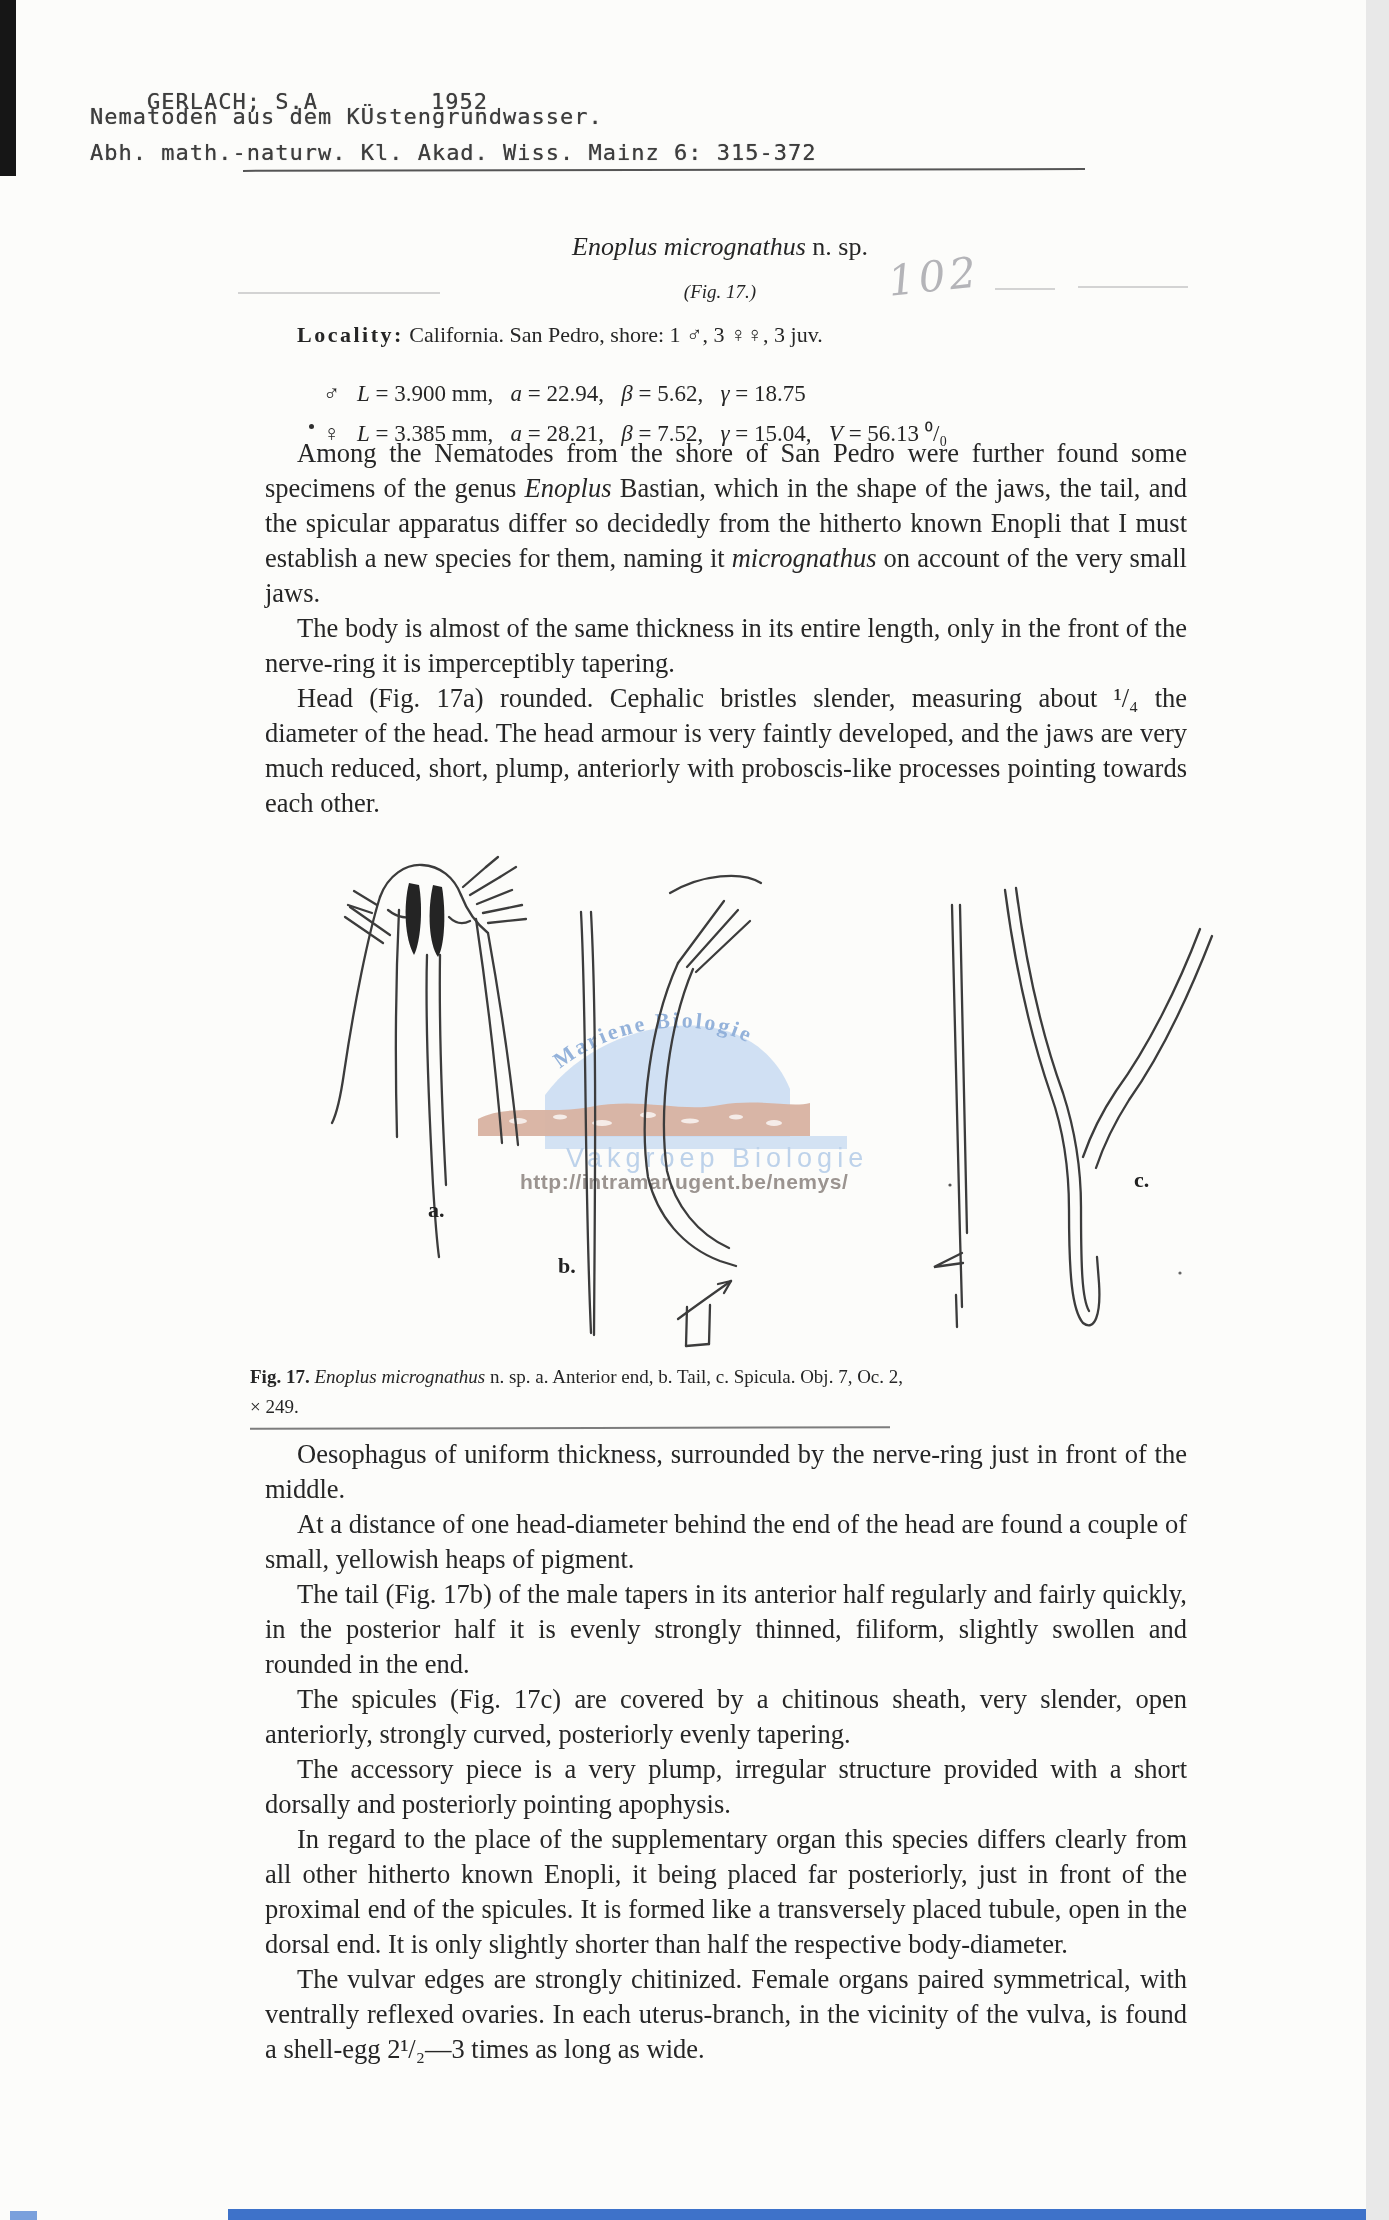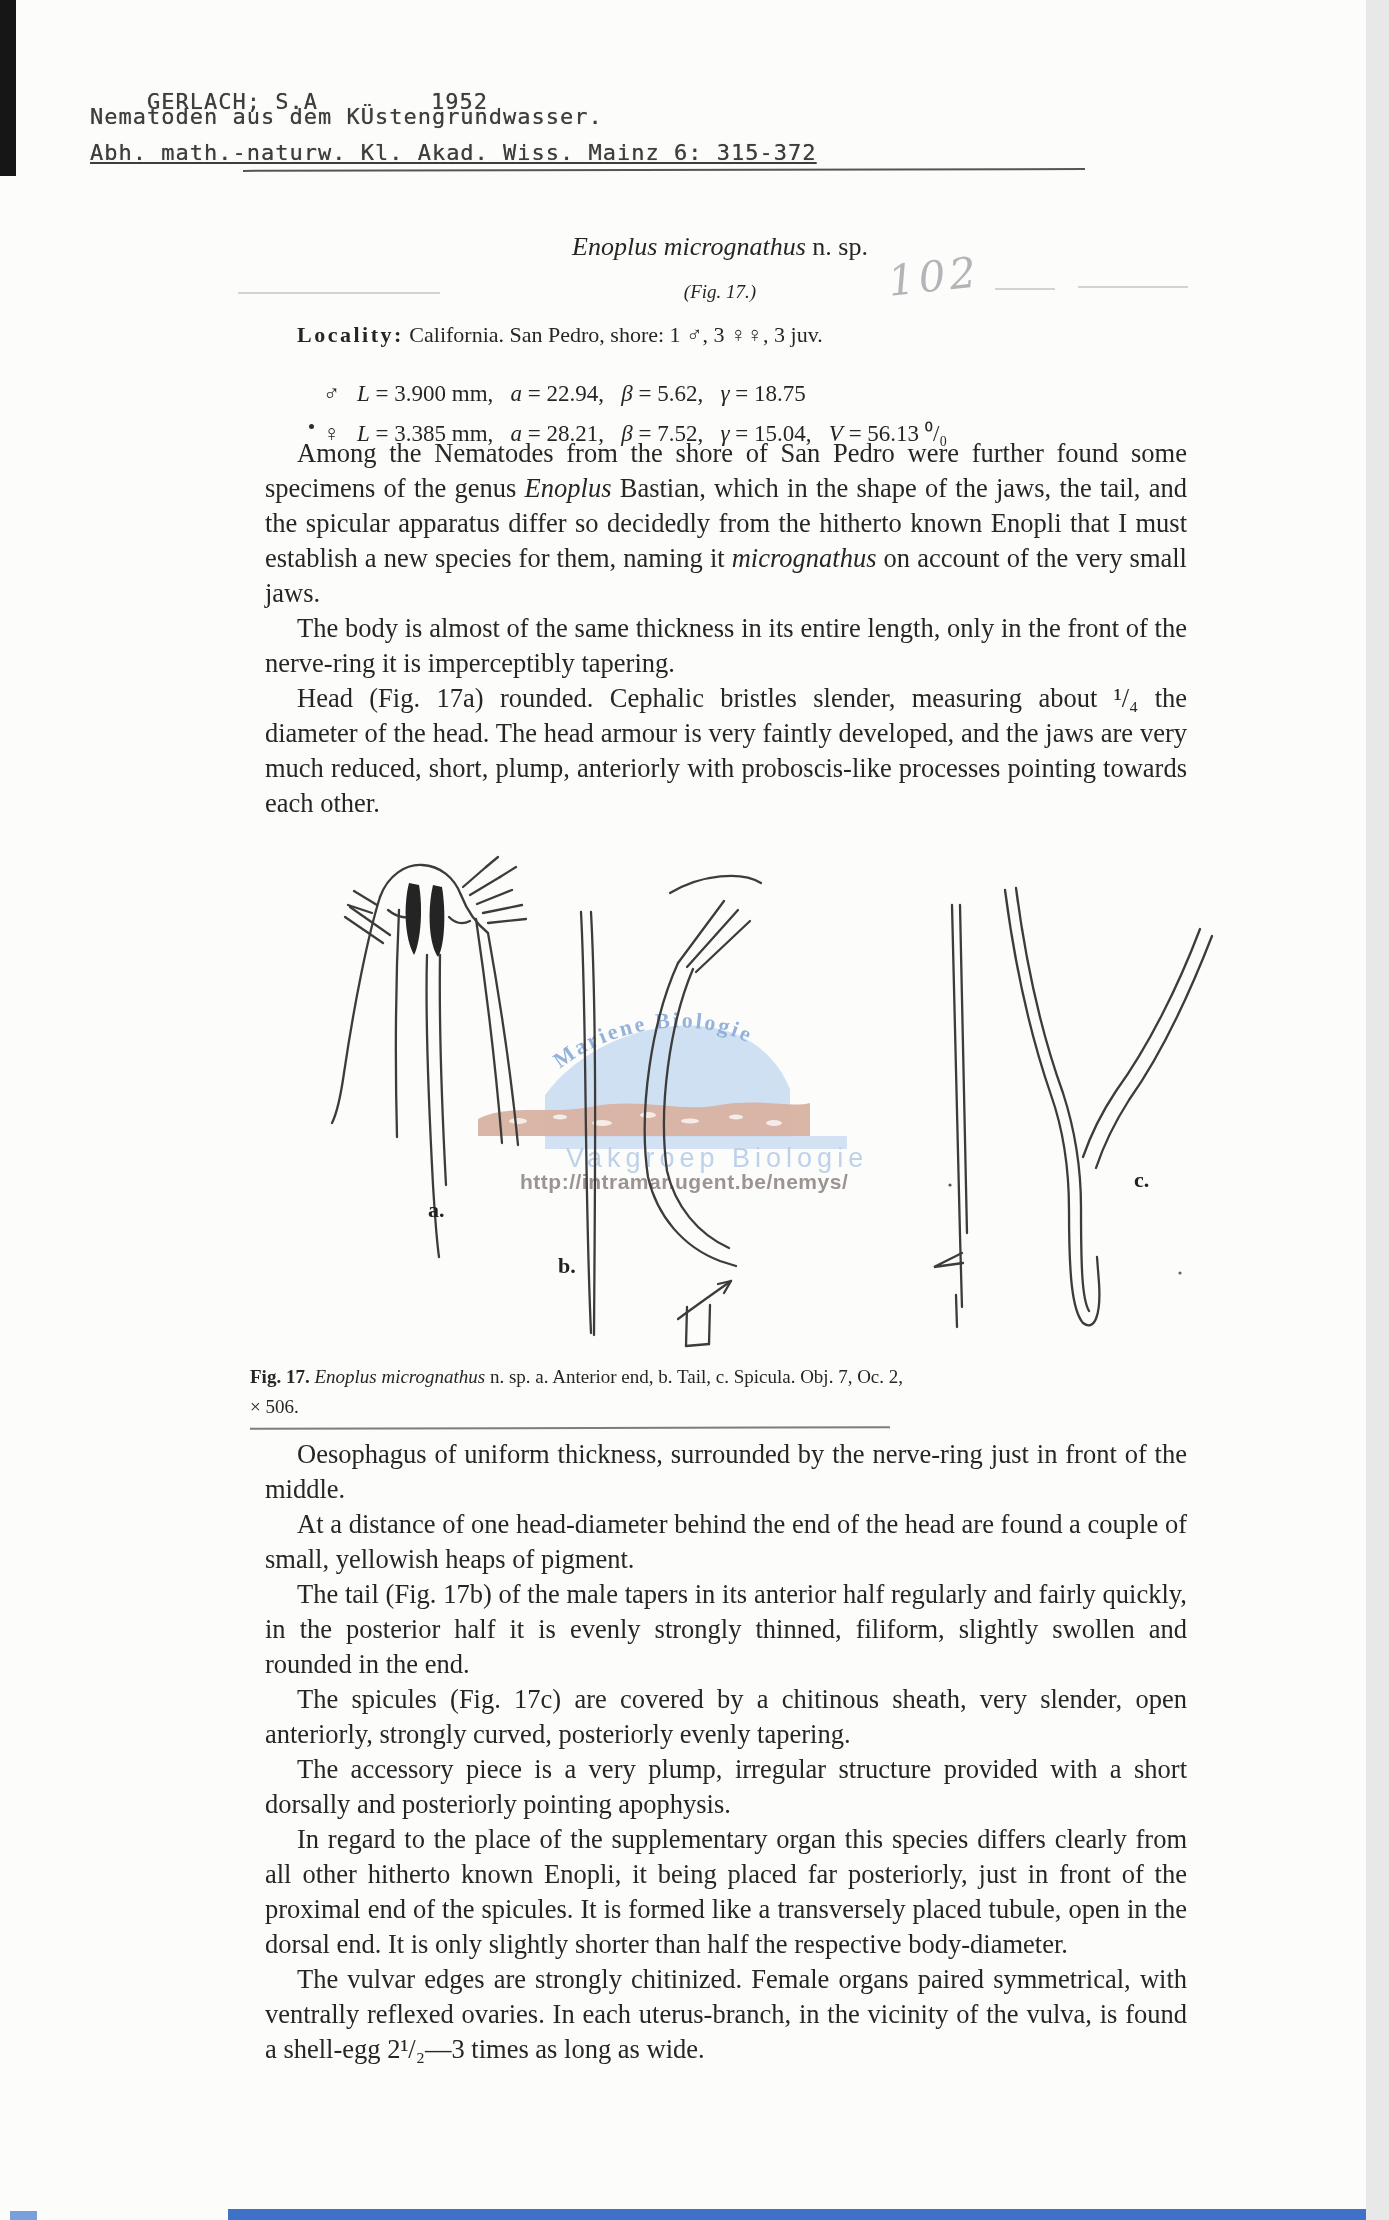--- a/index.html
+++ b/index.html
@@ -35,21 +35,21 @@
 
   <div class="artifact" style="left: 0px; top: 0px; width: 16px; height: 176px; background: rgb(22, 22, 22);"></div>
   <div class="artifact" style="left: 228px; top: 2209px; right: 0px; height: 11px; background: rgb(62, 114, 201);"></div>
   <div class="artifact" style="left: 10px; top: 2211px; width: 27px; height: 9px; background: rgb(122, 160, 220);"></div>
   <div class="artifact" style="left: 1380px; top: 2196px; width: 9px; height: 24px; background: rgb(62, 114, 201);"></div>
 
   <div class="abs typed" style="left:90px;top:64px;">
     <span>GERLACH; S.A</span><span style="margin-left:113px;">1952</span>
   </div>
   <div class="abs typed" style="left:90px;top:104px;"><span>Nematoden aus dem KÜstengrundwasser.</span></div>
-  <div class="abs typed" style="left:90px;top:140px;text-decoration:underline;"><span>Abh. math.-naturw. Kl. Akad. Wiss. Mainz 6: 315-372</span></div>
+  <div class="abs typed" style="left:90px;top:140px;"><span>Abh. math.-naturw. Kl. Akad. Wiss. Mainz 6: 315-372</span></div>
 
   <div class="abs rule" style="left:243px;top:169px;width:842px;transform:rotate(-0.12deg);"></div>
 
   <div class="abs title-line" style="left:250px;top:232px;">
     <span><span style="font-style: italic;">Enoplus micrognathus</span><span> n. sp.</span></span>
   </div>
   <div class="abs figref" style="left:250px;top:281px;font-style:italic;">
     <span>(Fig. 17.)</span>
   </div>
   <div class="abs handwritten" style="left:888px;top:252px;">
@@ -157,21 +157,21 @@
       <circle cx="930" cy="418" r="1.6" fill="#666" stroke="none"></circle>
     </g>
 
     <text class="figlabel" x="178" y="362">a.</text>
     <text class="figlabel" x="308" y="418">b.</text>
     <text class="figlabel" x="884" y="332">c.</text>
   </svg>
 
   <div class="abs caption" style="left:250px;top:1362px;">
     <div><span><span style="font-weight: bold;">Fig. 17. </span><span style="font-style: italic;">Enoplus micrognathus</span><span> n. sp. a. Anterior end, b. Tail, c. Spicula. Obj. 7, Oc. 2,</span></span></div>
-    <div><span>× 506.</span></div>
+    <div><span>× 249.</span></div>
   </div>
   <div class="abs rule" style="left:250px;top:1427px;width:640px;background:#7d7d7d;transform:rotate(-0.15deg);"></div>
 
   <div class="abs flow" style="left:265px;top:1437px;">
     <p><span>Oesophagus of uniform thickness, surrounded by the nerve-ring just in front of the middle.</span></p>
     <p><span>At a distance of one head-diameter behind the end of the head are found a couple of small, yellowish heaps of pigment.</span></p>
     <p><span>The tail (Fig. 17b) of the male tapers in its anterior half regularly and fairly quickly, in the posterior half it is evenly strongly thinned, filiform, slightly swollen and rounded in the end.</span></p>
     <p><span>The spicules (Fig. 17c) are covered by a chitinous sheath, very slender, open anteriorly, strongly curved, posteriorly evenly tapering.</span></p>
     <p><span>The accessory piece is a very plump, irregular structure provided with a short dorsally and posteriorly pointing apophysis.</span></p>
     <p><span>In regard to the place of the supplementary organ this species differs clearly from all other hitherto known Enopli, it being placed far posteriorly, just in front of the proximal end of the spicules. It is formed like a transversely placed tubule, open in the dorsal end. It is only slightly shorter than half the respective body-diameter.</span></p>

